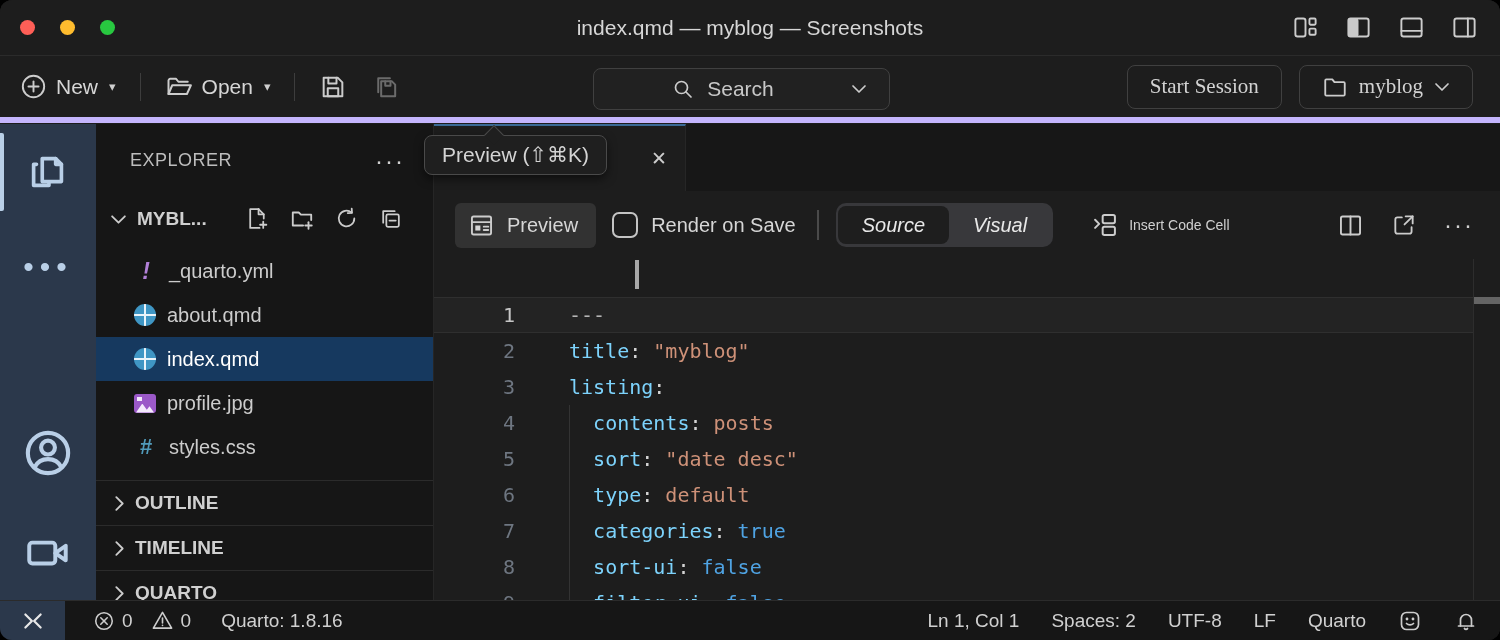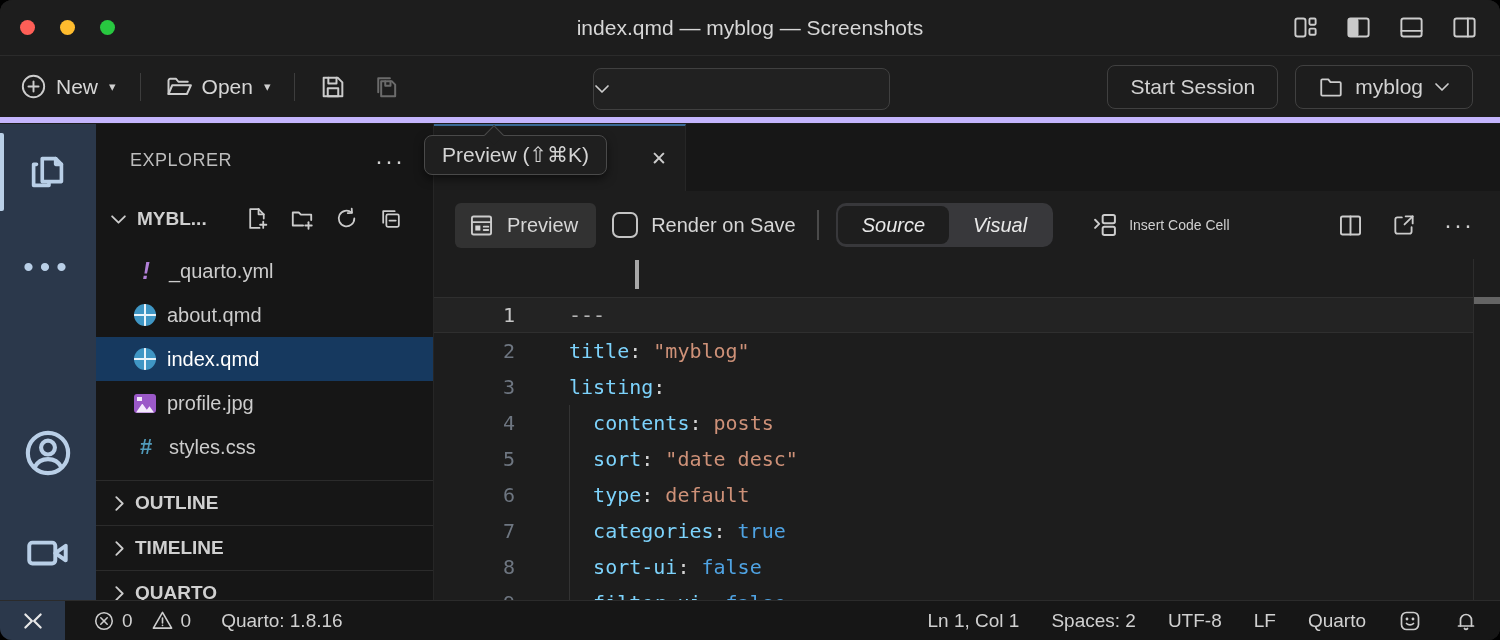--- a/index.html
+++ b/index.html
@@ -18,21 +18,21 @@
   
   .topbar { position:relative; height:67px; background:#1d1d1d; border-bottom:6px solid #c4b5fd; display:flex; align-items:center; }
   .tb-left { display:flex; align-items:center; margin-left:20px; gap:10px; }
   .tbtn { display:flex; align-items:center; gap:9px; color:#d6d6d6; font-size:21px; }
   .caret { font-size:13px; color:#cfcfcf; margin-left:2px; }
   .vdiv { width:1px; height:28px; background:#3d3d3d; margin:0 14px; }
   .searchbox { position:absolute; left:593px; top:12px; width:297px; height:42px; border:1px solid #404040; border-radius:8px; background:#212121; display:flex; align-items:center; }
   .search-center { flex:1; display:flex; align-items:center; justify-content:center; gap:12px; color:#c8c8c8; font-size:21px; }
   .search-caret { margin-right:22px; }
   .tb-right { margin-left:auto; display:flex; align-items:center; gap:17px; margin-right:27px; }
-  .obtn { height:44px; border:1px solid #404040; border-radius:8px; background:transparent; color:#d2d2d2; font-size:21px; display:flex; align-items:center; justify-content:center; padding:0 22px; gap:11px; }
+  .obtn { height:44px; border:1px solid #404040; border-radius:8px; background:transparent; color:#d2d2d2; font-size:21px; display:flex; align-items:center; justify-content:center; padding:0 22px; gap:11px;font-family:Liberation Serif, serif; }
 
   
   .main { position:absolute; top:124px; bottom:40px; left:0; right:0; display:flex; }
 
   
   .activitybar { position:relative; width:96px; background:#2b384b; flex:none; }
   .ab-item { position:absolute; left:0; width:96px; display:flex; justify-content:center; }
   .ab-ind { position:absolute; left:0; top:9px; width:4px; height:78px; background:#b9cfe7; border-radius:0 2px 2px 0; }
   .ab-dots { color:#b9cfe7; font-size:30px; letter-spacing:6px; line-height:1; }
 
@@ -171,20 +171,27 @@
           <rect x="7.5" y="13" width="9" height="7"></rect>
         </svg>
       <svg class="ic dim" width="28" height="28" viewBox="0 0 24 24">
           <path d="M7 7 h9 l3 3 v10 h-12 z"></path>
           <path d="M10.5 7 v4 h4.5 v-4"></path>
           <path d="M4.5 16.5 v-12 h10"></path>
         </svg>
     </div>
 
     <div class="searchbox">
+      <div class="search-center">
+        <svg class="ic" width="24" height="24" viewBox="0 0 24 24">
+            <circle cx="10.5" cy="10.5" r="6"></circle>
+            <line x1="15" y1="15" x2="20" y2="20"></line>
+          </svg>
+        <span>Search</span>
+      </div>
       <svg class="ic search-caret" width="16" height="12" viewBox="0 0 16 12">
           <polyline points="2,3 8,9 14,3"></polyline>
         </svg>
     </div>
 
     <div class="tb-right">
       <div class="obtn">
         <span>Start Session</span>
       </div>
       <div class="obtn">

